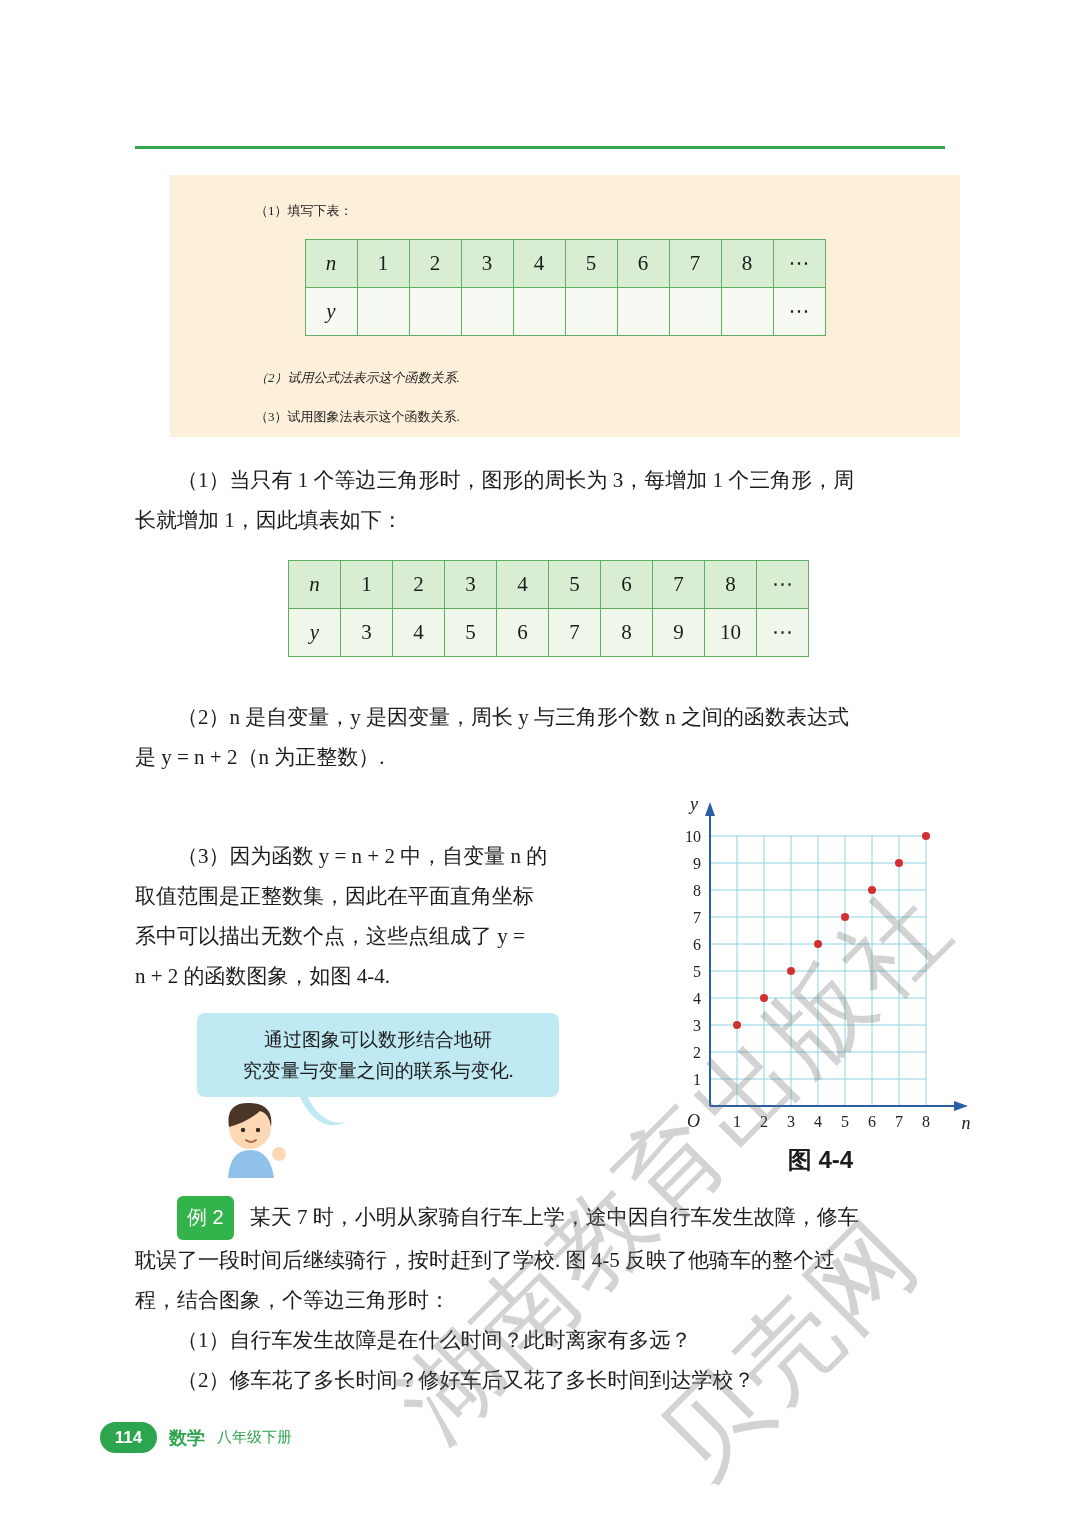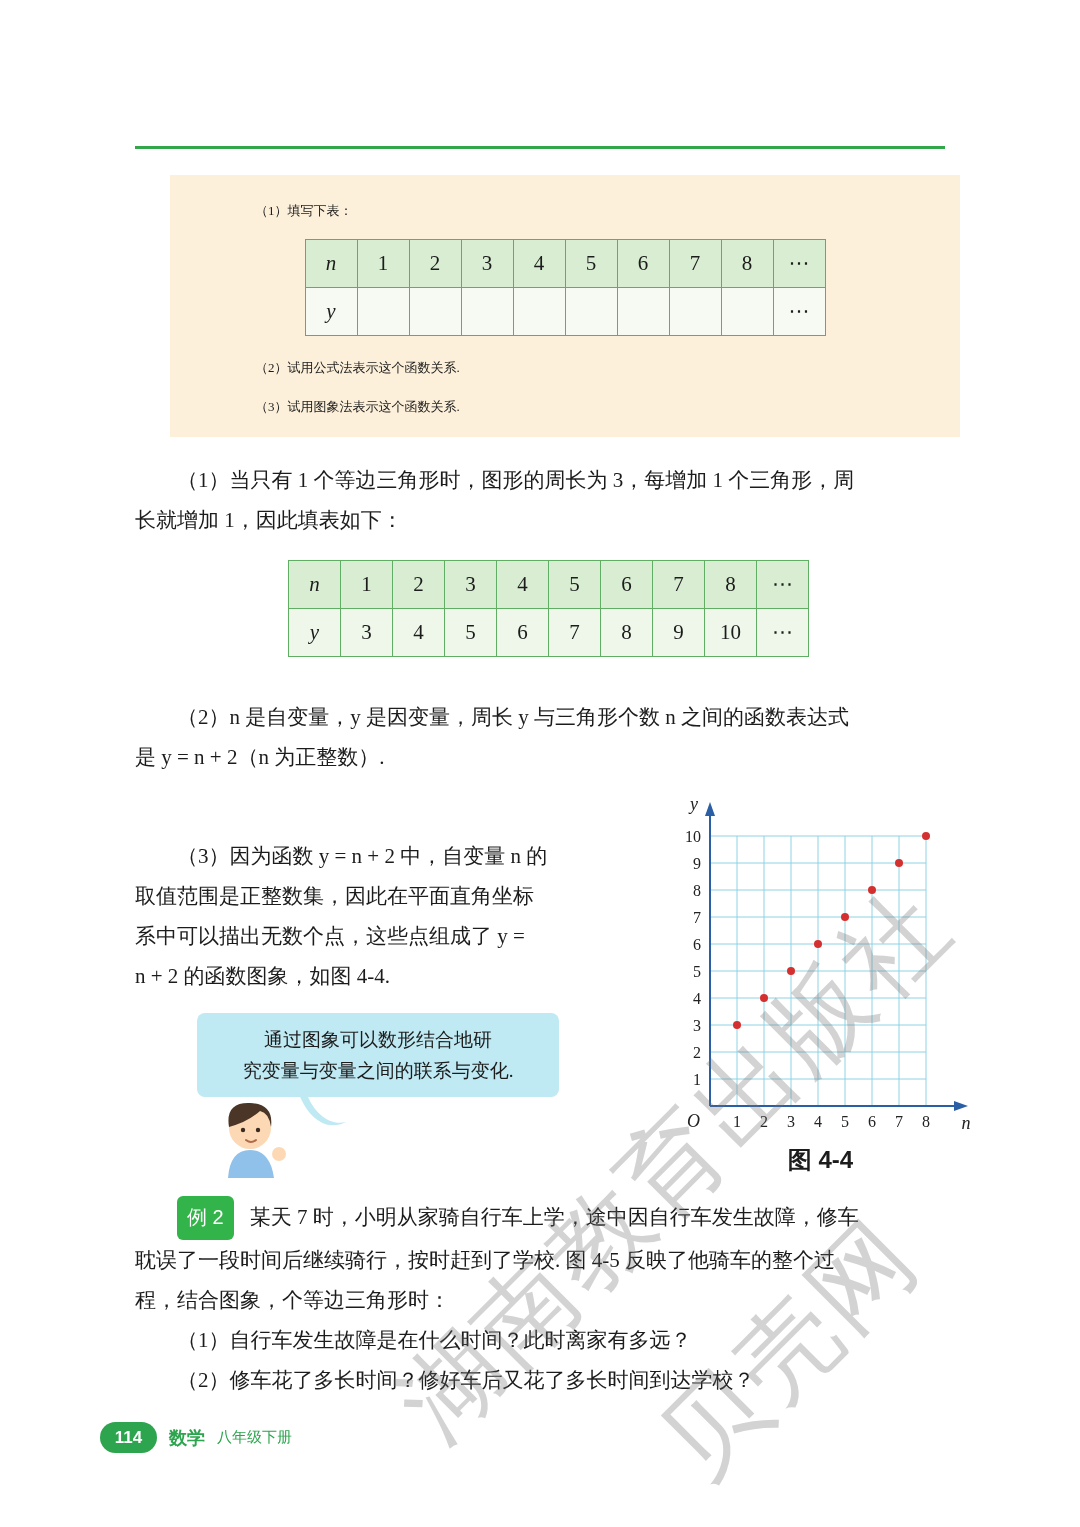--- a/index.html
+++ b/index.html
@@ -5,21 +5,21 @@
   * { margin:0; padding:0; box-sizing:border-box; }
   html,body { background:#fff; }
   body { width:1080px; height:1527px; font-family:"Liberation Serif", serif; color:#1c1c1c; }
   .page { position:relative; width:1080px; height:1527px; overflow:hidden; background:#fff; }
 
   .top-rule { position:absolute; left:135px; top:146px; width:810px; height:3px; background:#33a64c; }
 
   .problem-box { position:absolute; left:170px; top:175px; width:790px; height:262px; background:#fcf0da; }
   .pb-item { font-size:13px; margin-left:85px; line-height:30px; }
   #pb-item1 { margin-top:21px; }
-  #pb-item2 { margin-top:17px; }
+  #pb-item2 { margin-top:27px;font-style:italic; }
   #pb-item3 { margin-top:9px; }
 
   .gtable { border-collapse:collapse; }
   .gtable td { width:52px; height:48px; border:1.5px solid #5fae63; text-align:center; vertical-align:middle; font-size:21px; }
   .row-n td { background:#d8edd2; }
   .row-y td { background:#eef7ea; }
   #table1 .row-y td { background:#f6faf3; }
   .gtable td.var { font-style:italic; }
   #table1 { margin:13px auto 0; }
   #table2 { position:absolute; left:288px; top:560px; }

